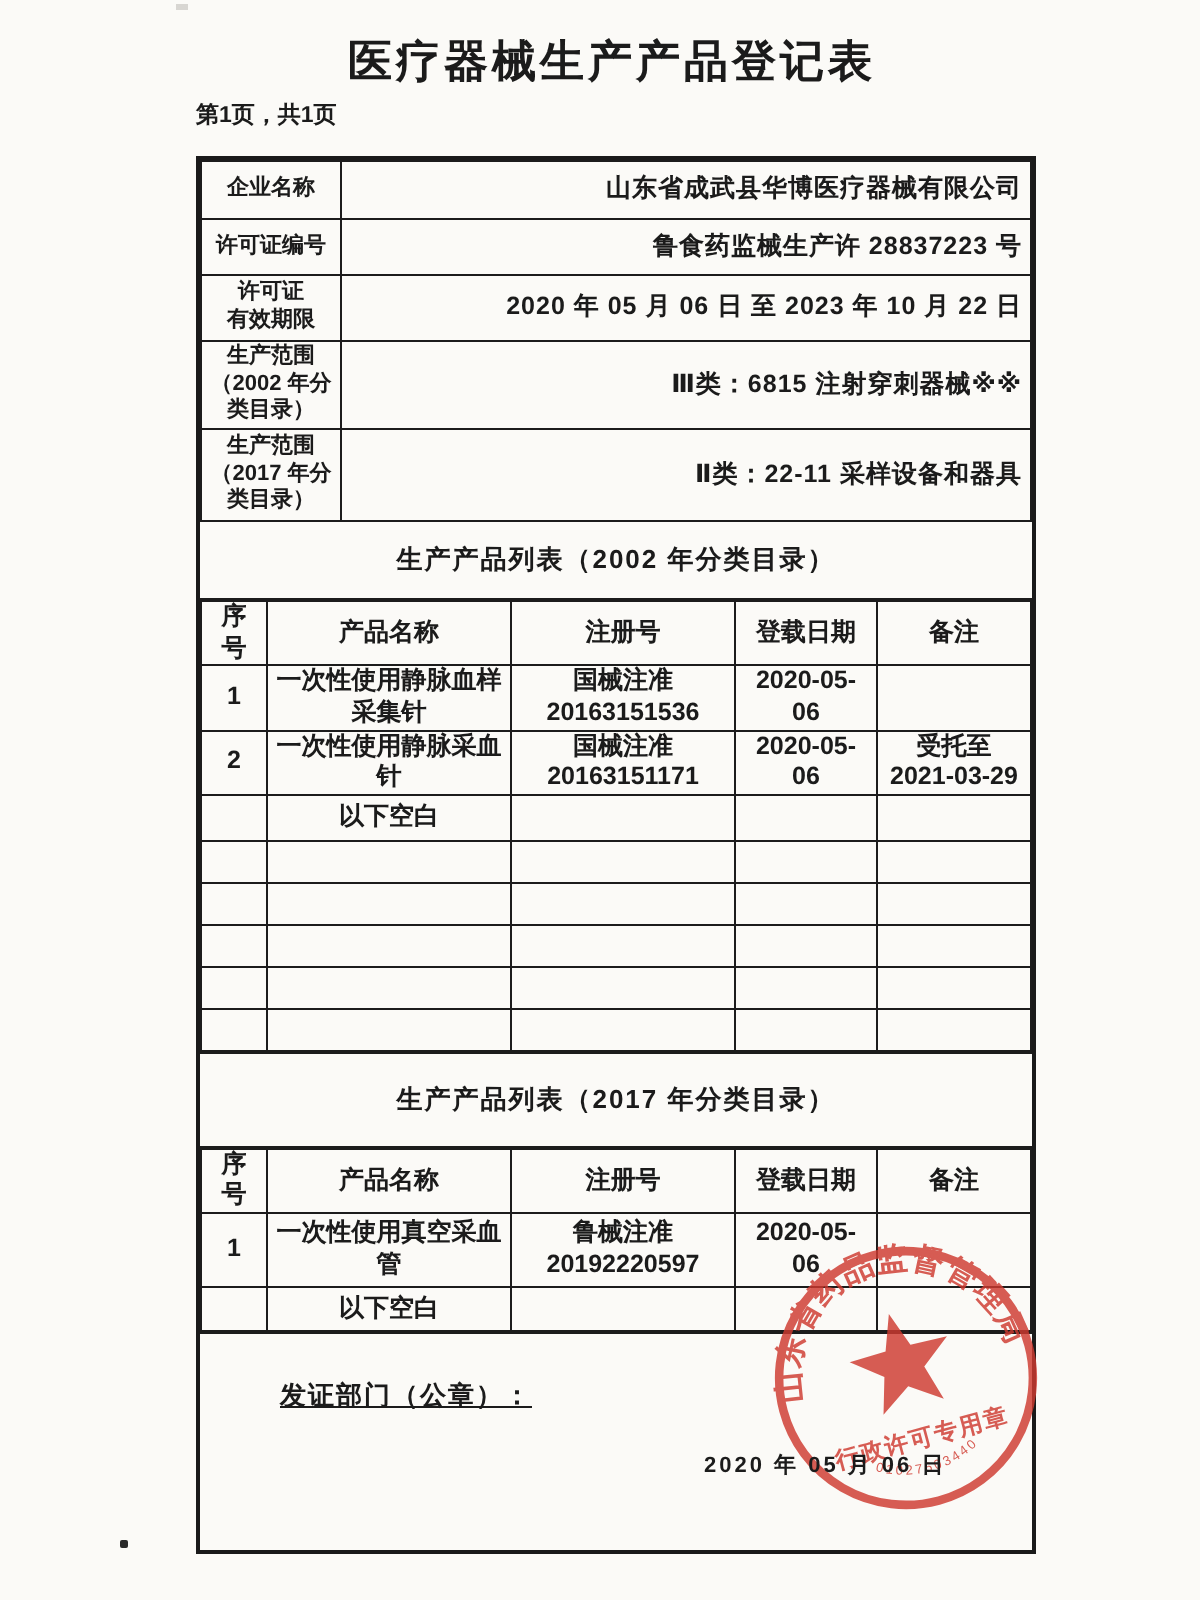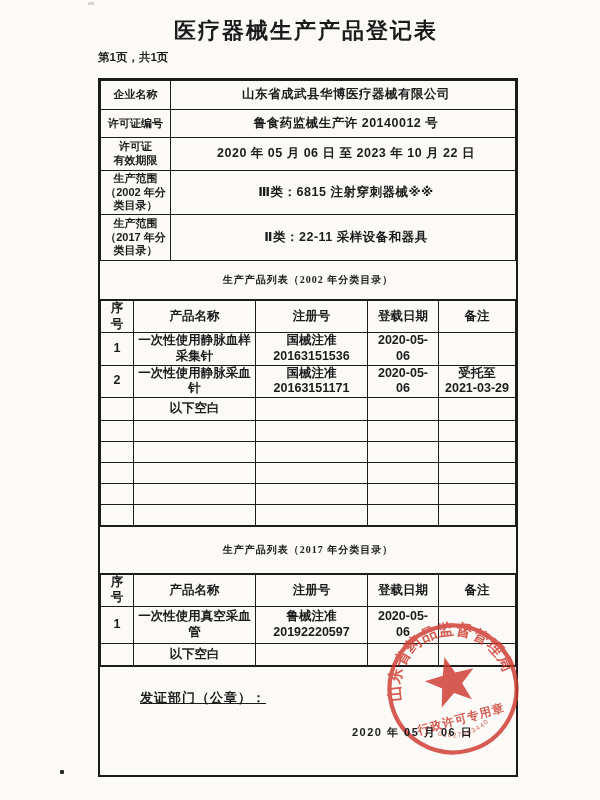--- a/index.html
+++ b/index.html
@@ -10,23 +10,23 @@
     font-size:22px;font-weight:700;letter-spacing:2px;}
   .page-indicator{position:absolute;top:50px;left:98px;width:414px;text-align:left;
     font-size:11.5px;font-weight:700;}
   .form{position:absolute;left:98px;top:78px;width:416px;border:2.2px solid #1a1a1a;
     background:transparent;}
   table{border-collapse:collapse;width:100%;table-layout:fixed;}
   td,th{border:1.4px solid #1c1c1c;padding:0 4px;font-size:12.5px;font-weight:700;
     text-align:center;vertical-align:middle;line-height:1.25;overflow:hidden;}
   .pre{white-space:pre-line;}
   .info-label{width:70px;font-size:11px;}
-  .info-value{text-align:center;padding-left:10px;letter-spacing:.5px;}
+  .info-value{text-align:right;padding-left:10px;letter-spacing:.5px;}
   .section-title{height:38px;display:flex;align-items:center;justify-content:center;
-    font-size:10px;font-weight:700;border-bottom:1.4px solid #1c1c1c;letter-spacing:1px;font-family:Liberation Serif, serif;}
+    font-size:13px;font-weight:700;border-bottom:1.4px solid #1c1c1c;letter-spacing:1px;}
   .section-title.t2017{height:46px;border-top:1.4px solid #1c1c1c;}
   .hdr th{height:23px;font-size:12.5px;}
   .bottom-cell{position:relative;height:108px;border-top:1.4px solid #1c1c1c;}
   .issuing-label{position:absolute;left:40px;top:22px;font-size:13px;font-weight:700;
     letter-spacing:1px;text-decoration:underline;}
   .issue-date{position:absolute;left:252px;top:58px;font-size:11px;font-weight:700;
     letter-spacing:1.5px;z-index:5;}
   .stamp{position:absolute;left:382px;top:618px;width:142px;height:142px;z-index:3;
     opacity:.82;pointer-events:none;}
   .speck{position:absolute;left:60px;top:770px;width:4px;height:4px;background:#2a2a2a;
@@ -50,21 +50,21 @@
           <col style="width:70px">
           <col>
         </colgroup>
       <tbody>
           <tr style="height:29px">
         <td class="info-label pre">企业名称</td>
         <td class="info-value">山东省成武县华博医疗器械有限公司</td>
       </tr>
       <tr style="height:28px">
         <td class="info-label pre">许可证编号</td>
-        <td class="info-value">鲁食药监械生产许 20140012 号</td>
+        <td class="info-value">鲁食药监械生产许 28837223 号</td>
       </tr>
       <tr style="height:33px">
         <td class="info-label pre">许可证
 有效期限</td>
         <td class="info-value">2020 年 05 月 06 日  至 2023 年 10 月 22 日</td>
       </tr>
       <tr style="height:44px">
         <td class="info-label pre">生产范围
 （2002 年分
 类目录）</td>

